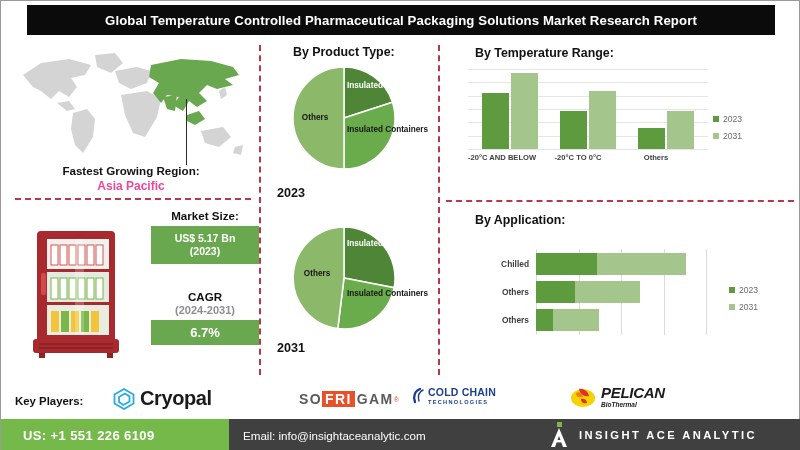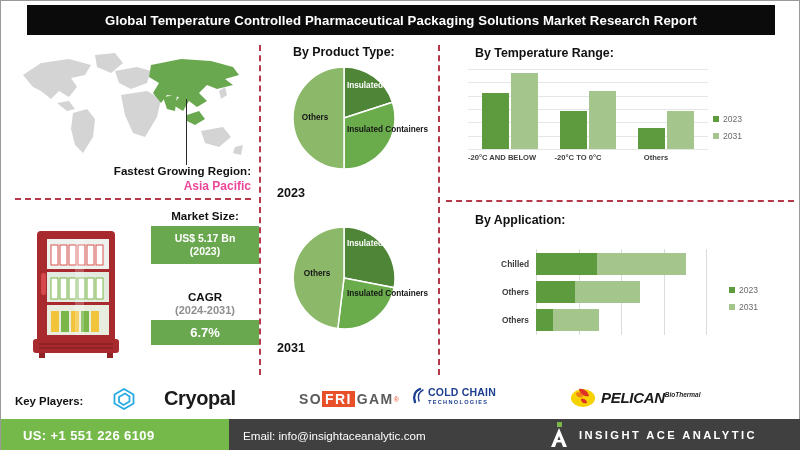--- a/index.html
+++ b/index.html
@@ -12,21 +12,21 @@
   .header-title{color:#fff;font-size:13.2px;font-weight:bold;letter-spacing:.1px;white-space:nowrap;}
 
   
   .dash-h{position:absolute;height:0;border-top:2px dashed #b5394a;}
   .dash-v{position:absolute;width:0;border-left:2px dashed #b5394a;}
 
   
   .map-wrap{position:absolute;left:10px;top:44px;width:240px;height:120px;}
   .map-wrap svg{display:block;}
   .leader{position:absolute;left:185px;top:98px;width:1px;height:66px;background:#2b2b2b;}
-  .region-block{position:absolute;left:10px;top:163px;width:240px;text-align:right;}
+  .region-block{position:absolute;left:10px;top:163px;width:240px;text-align:center;}
   .region-label{font-size:11.6px;font-weight:bold;color:#111;}
   .region-value{font-size:12px;font-weight:bold;color:#ec4899;margin-top:2px;}
 
   
   .fridge{position:absolute;left:30px;top:228px;width:92px;height:130px;}
 
   
   .stats{position:absolute;left:150px;top:208px;width:108px;text-align:center;}
   .stat-label{font-size:11.6px;font-weight:bold;color:#111;}
   .stat-box{background:#6aa84f;color:#fff;font-weight:bold;font-size:10.5px;line-height:13px;
@@ -296,21 +296,21 @@
     </div>
   </div>
 
   <div class="kp-label">Key Players:</div>
 
   <div class="logo" style="left:112px;top:386px;gap:5px;">
     <svg width="22" height="22" viewBox="0 0 22 22">
       <path d="M11 1 L20.5 6.5 L20.5 15.5 L11 21 L1.5 15.5 L1.5 6.5 Z" fill="none" stroke="#29abe2" stroke-width="1.8"></path>
       <path d="M6 9 L12 5.5 L16.5 8.5 L16.5 13.5 L10.5 17 L6 14 Z" fill="none" stroke="#29abe2" stroke-width="1.8"></path>
     </svg>
-    <span style="font-size:20px;font-weight:bold;color:#1a1a1a;letter-spacing:-.4px;margin-left:24px;">Cryopal</span>
+    <span style="font-size:20px;font-weight:bold;color:#1a1a1a;letter-spacing:-.4px;">Cryopal</span>
   </div>
 
   <div class="logo" style="left:298px;top:390px;gap:0;">
     <span style="font-size:14px;font-weight:bold;color:#5a5a5a;letter-spacing:1.4px;">SO</span>
     <span style="font-size:14px;font-weight:bold;color:#fff;background:#e8502a;padding:0 3px;letter-spacing:1.4px;">FRI</span>
     <span style="font-size:14px;font-weight:bold;color:#5a5a5a;letter-spacing:1.4px;margin-left:2px;">GAM</span>
     <span style="font-size:7px;color:#e8502a;">®</span>
   </div>
 
   <div class="logo" style="left:410px;top:386px;gap:3px;">
@@ -324,21 +324,21 @@
     </div>
   </div>
 
   <div class="logo" style="left:568px;top:384px;gap:4px;">
     <svg width="28" height="24" viewBox="0 0 28 24">
       <ellipse cx="14" cy="13" rx="12" ry="9" fill="#f6d200"></ellipse>
       <path d="M10 4 C14 3 19 6 20 11 C16 12 11 10 10 4 Z" fill="#e03127"></path>
       <path d="M7 8 C10 6 13 8 14 12 C10 13 7 12 7 8 Z" fill="#ef7d1a"></path>
       <path d="M12 14 C15 13 18 15 18 18 C14 19 12 17 12 14 Z" fill="#e03127"></path>
     </svg>
-    <div style="display:flex;flex-direction:row;line-height:1;">
+    <div style="display:flex;flex-direction:column;line-height:1;">
       <span style="font-size:15px;font-weight:bold;font-style:italic;color:#1a1a1a;letter-spacing:-.3px;">PELICAN</span>
       <span style="font-size:6.5px;font-weight:bold;font-style:italic;color:#1a1a1a;margin-top:2px;">BioThermal</span>
     </div>
   </div>
 
 
   <div class="foot-green">
     <span>US: +1 551 226 6109</span>
   </div>
   <div class="foot-black">

